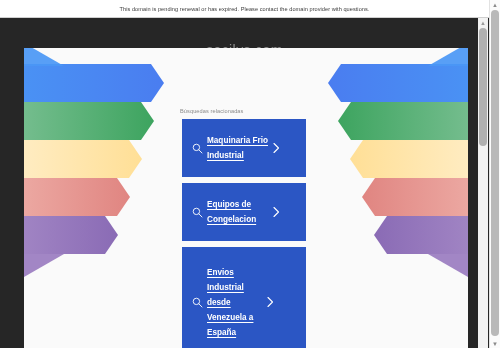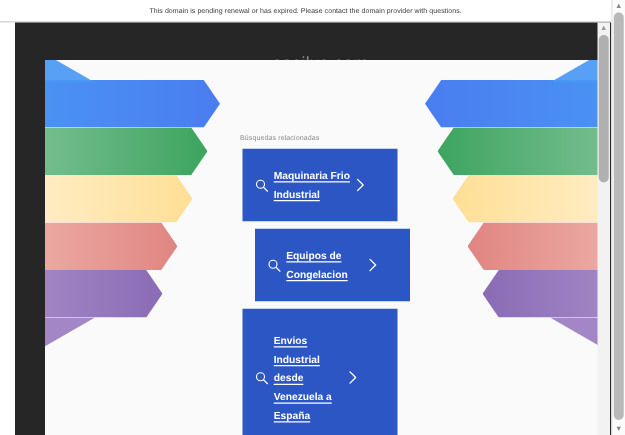--- a/index.html
+++ b/index.html
@@ -51,21 +51,21 @@
     background:#ffffff;
     display:flex; align-items:center; justify-content:center;
     border-bottom:1px solid #cfcfcf;
   }
   .notice-text{
     font-size:5.6px; color:#3c3c3c; letter-spacing:.05px; white-space:nowrap;
   }
 
   
   .stage{
-    position:absolute; top:18px; left:12px; width:489px; height:330px;
+    position:absolute; top:18px; left:0; width:489px; height:330px;
     background:#262626;
     overflow:hidden;
   }
   .domain-title{
     position:absolute; top:24px; left:0; width:489px;
     text-align:center;
     font-size:14px; color:#8f8f8f; letter-spacing:.4px;
     font-weight:400;
   }
 
@@ -98,21 +98,21 @@
   .card{
     position:relative;
     width:124px;
     background:#2b56c4;
     margin-bottom:6px;
     display:flex; align-items:center;
     padding:9px 8px 9px 10px;
     cursor:pointer;
   }
   .card-1{ height:58px; }
-  .card-2{ height:58px;margin-left:10px; }
+  .card-2{ height:58px; }
   .card-3{ height:110px; }
 
   .search-icon{
     flex:0 0 auto; width:11px; height:11px; margin-right:4px;
     display:flex; align-items:center; justify-content:center;
   }
   .search-icon svg{ display:block; }
 
   .card-label{
     flex:1 1 auto;

